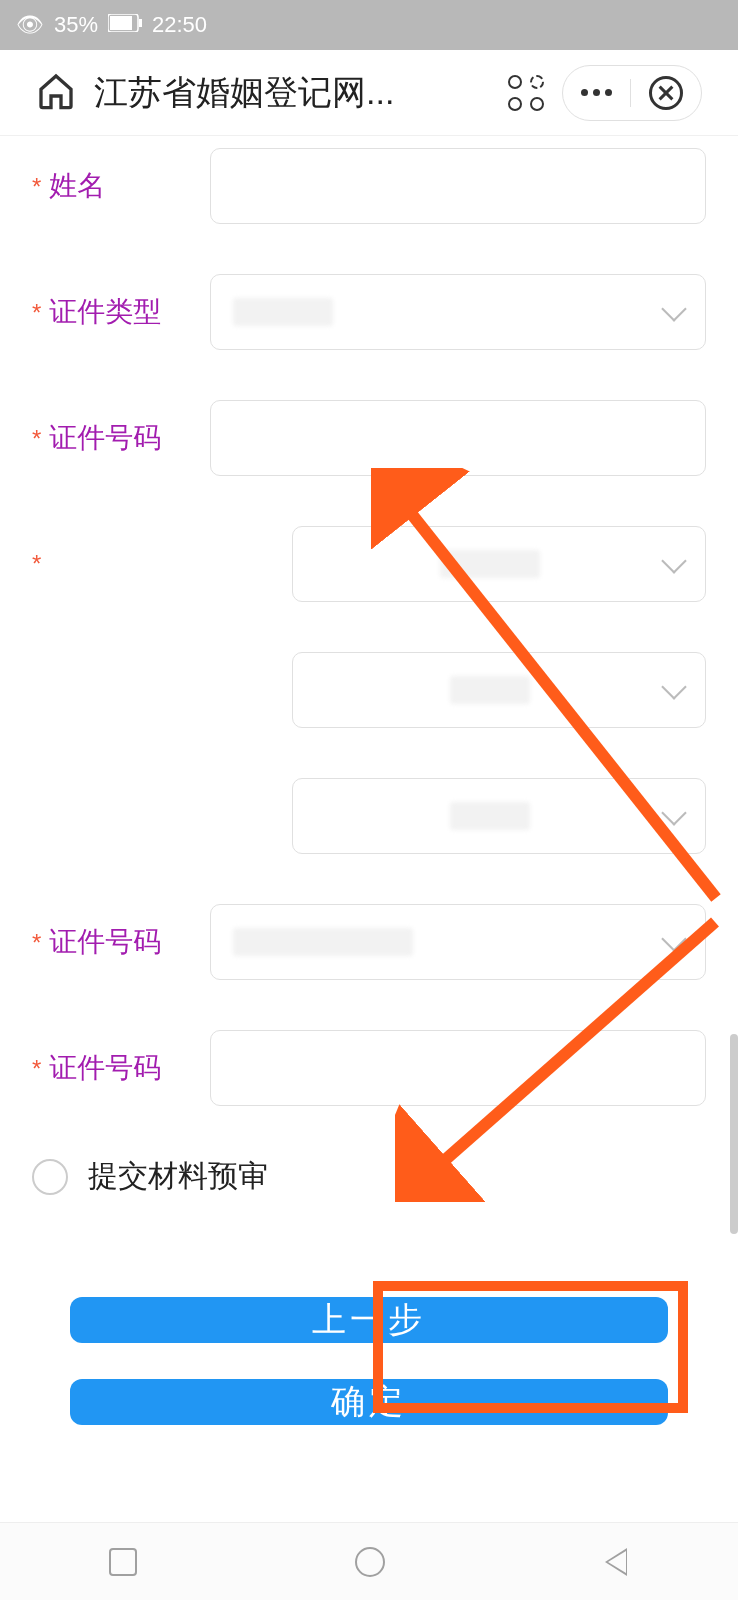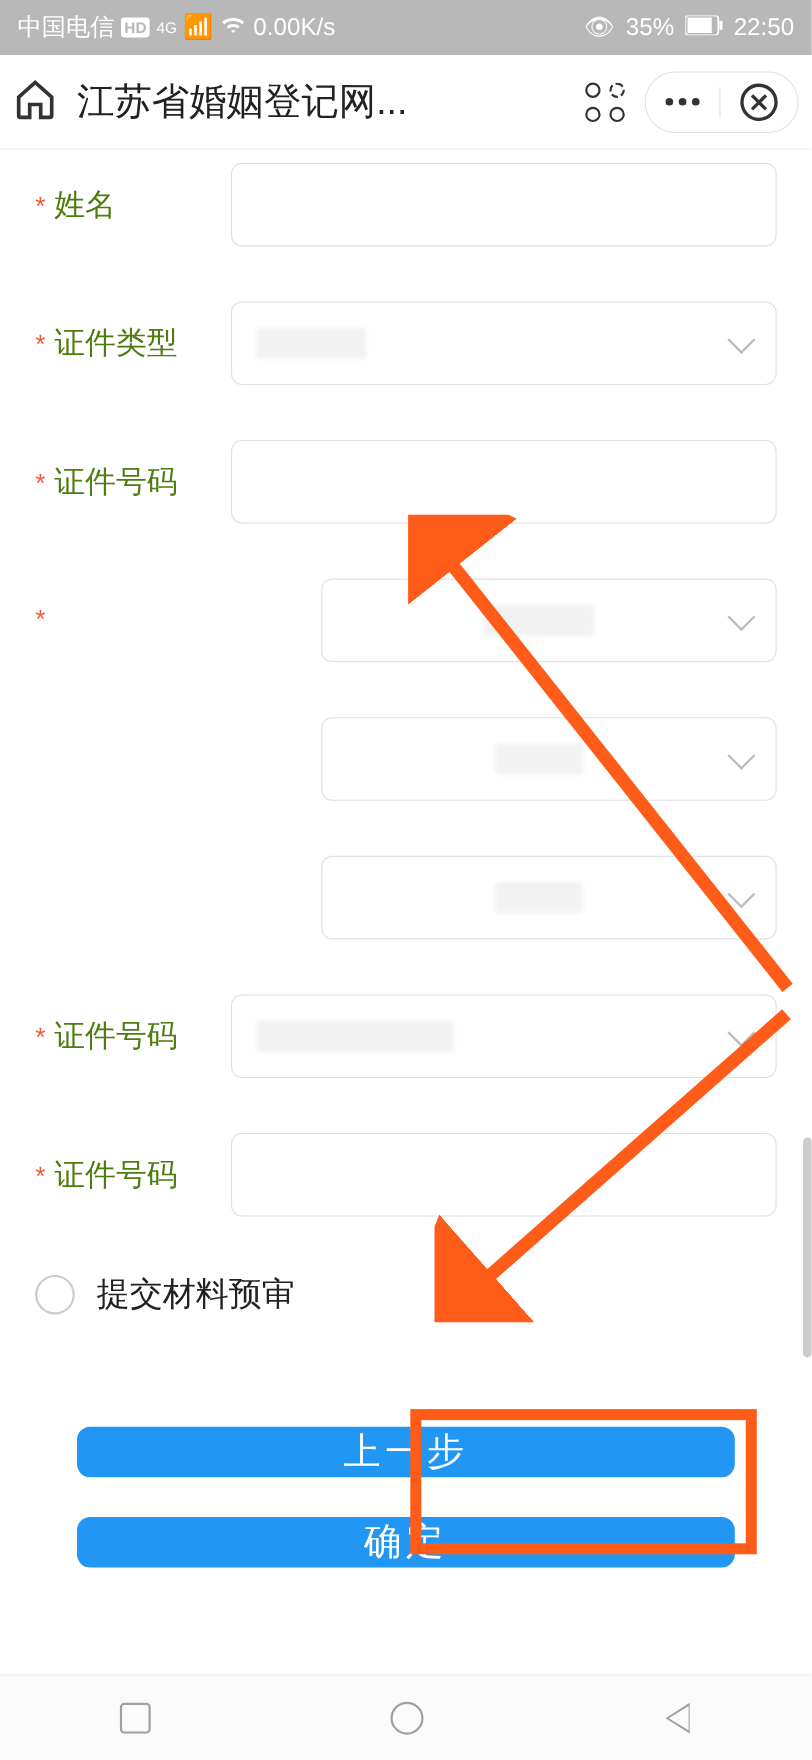--- a/index.html
+++ b/index.html
@@ -28,21 +28,21 @@
       color: #b8b8b8;
       font-size: 14px;
       font-weight: bold;
       padding: 1px 3px;
       border-radius: 3px;
     }
     .app-bar {
       height: 86px;
       display: flex;
       align-items: center;
-      padding: 0 12px;
+      padding: 0 36px;
       gap: 18px;
       border-bottom: 1px solid #f0f0f0;
     }
     .home-icon svg { width: 40px; height: 40px; }
     .title {
       flex: 1;
       font-size: 34px;
       font-weight: 500;
       color: #222;
       white-space: nowrap;
@@ -121,21 +121,21 @@
       flex-shrink: 0;
     }
     .label-col.wide { width: 260px; }
     .req {
       color: #f25a3c;
       font-size: 24px;
       margin-right: 8px;
     }
     .lbl {
       font-size: 28px;
-      color: #4d7c0f;
+      color: #a21caf;
     }
     .input {
       flex: 1;
       height: 76px;
       border: 1px solid #e0e0e0;
       border-radius: 10px;
       background: #fff;
     }
     .dropdown {
       flex: 1;
@@ -287,32 +287,20 @@
     
     .arrow-svg {
       position: absolute;
       pointer-events: none;
     }
   </style>
 </head>
 <body>
 
 <div class="status-bar">
-  <div class="status-left">
-    <span>中国电信</span>
-    <span class="hd-badge">HD</span>
-    <span style="font-size:14px;">4G</span>
-    <span>📶</span>
-    <span>
-      <svg width="24" height="20" viewBox="0 0 24 20">
-          <path d="M12 18l-2-2c1-1 3-1 4 0zM6 12c3-3 9-3 12 0l-2 2c-2-2-6-2-8 0zM2 8c5-5 15-5 20 0l-2 2c-4-4-12-4-16 0z" fill="#fff"></path>
-        </svg>
-    </span>
-    <span>0.00K/s</span>
-  </div>
   <div class="status-right">
     <span>👁</span>
     <span>35%</span>
     <span>
       <svg width="34" height="18" viewBox="0 0 34 18">
           <rect x="0" y="0" width="30" height="18" rx="3" fill="none" stroke="#fff" stroke-width="1.5"></rect>
           <rect x="2" y="2" width="22" height="14" fill="#fff"></rect>
           <rect x="31" y="5" width="3" height="8" fill="#fff"></rect>
         </svg>
     </span>

